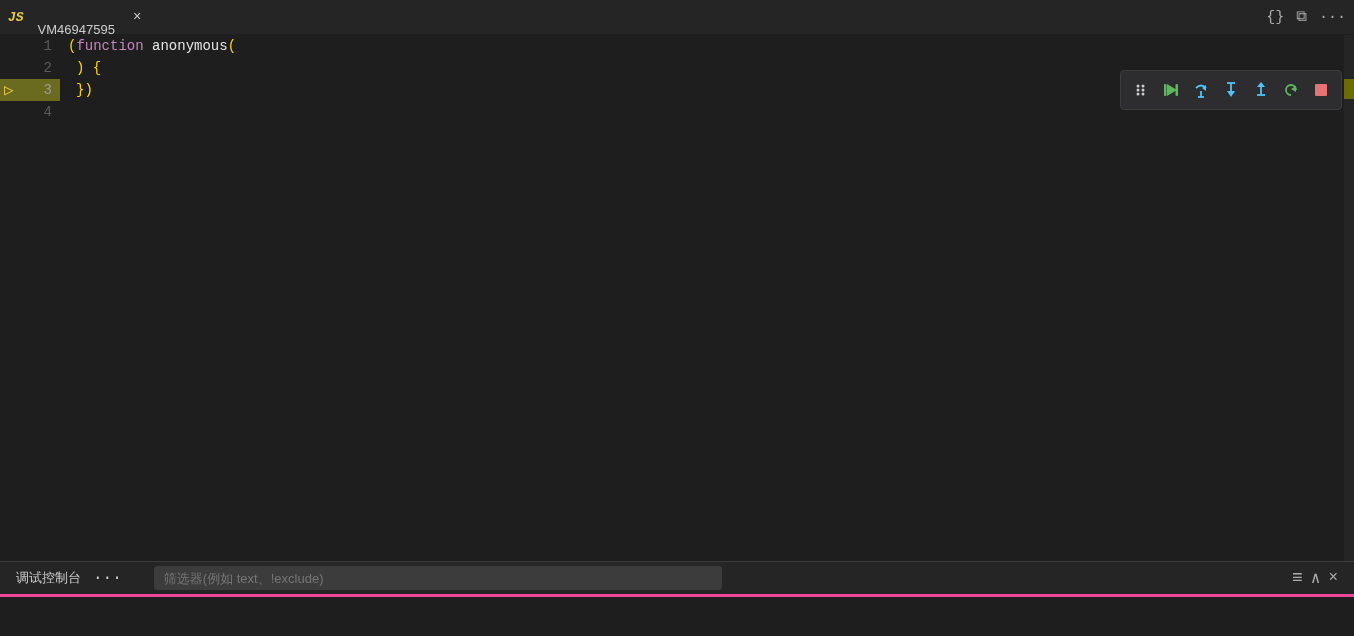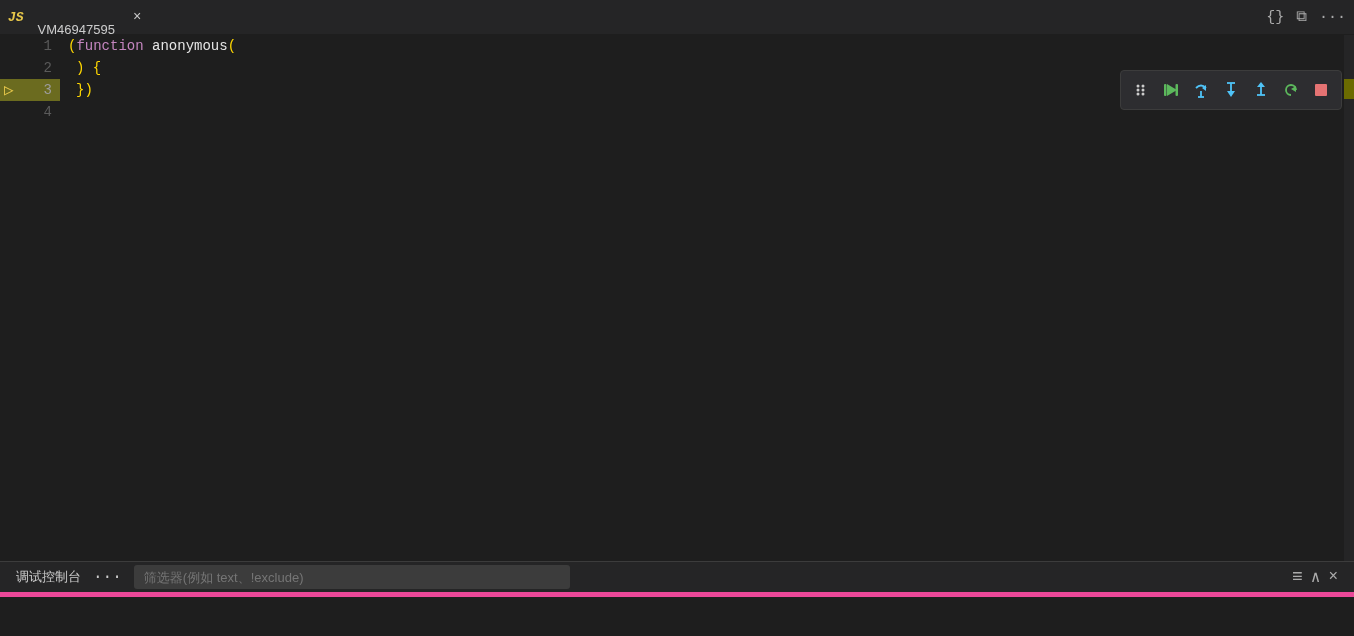--- a/index.html
+++ b/index.html
@@ -147,21 +147,21 @@
       display: flex;
       flex-direction: column;
     }
 
     .bottom-panel-header {
       display: flex;
       align-items: center;
       height: 35px;
       padding: 0 16px;
       gap: 12px;
-      border-bottom: 5px solid #ec4899;
+      border-bottom: 3px solid #ec4899;
     }
 
     .panel-title {
       color: #cccccc;
       font-family: -apple-system, sans-serif;
       font-size: 13px;
       font-weight: 500;
     }
 
     .panel-dots {
@@ -177,23 +177,24 @@
     }
 
     .filter-input {
       background: #3c3c3c;
       border: none;
       border-radius: 3px;
       color: #9d9d9d;
       padding: 3px 10px;
       font-size: 13px;
       font-family: -apple-system, sans-serif;
-      width: 436px;
+      width: 568px;
       height: 24px;
       outline: none;
+      margin-left: 20px;
     }
 
     .panel-actions {
       display: flex;
       align-items: center;
       gap: 8px;
       color: #cccccc;
       font-size: 16px;
     }
 

